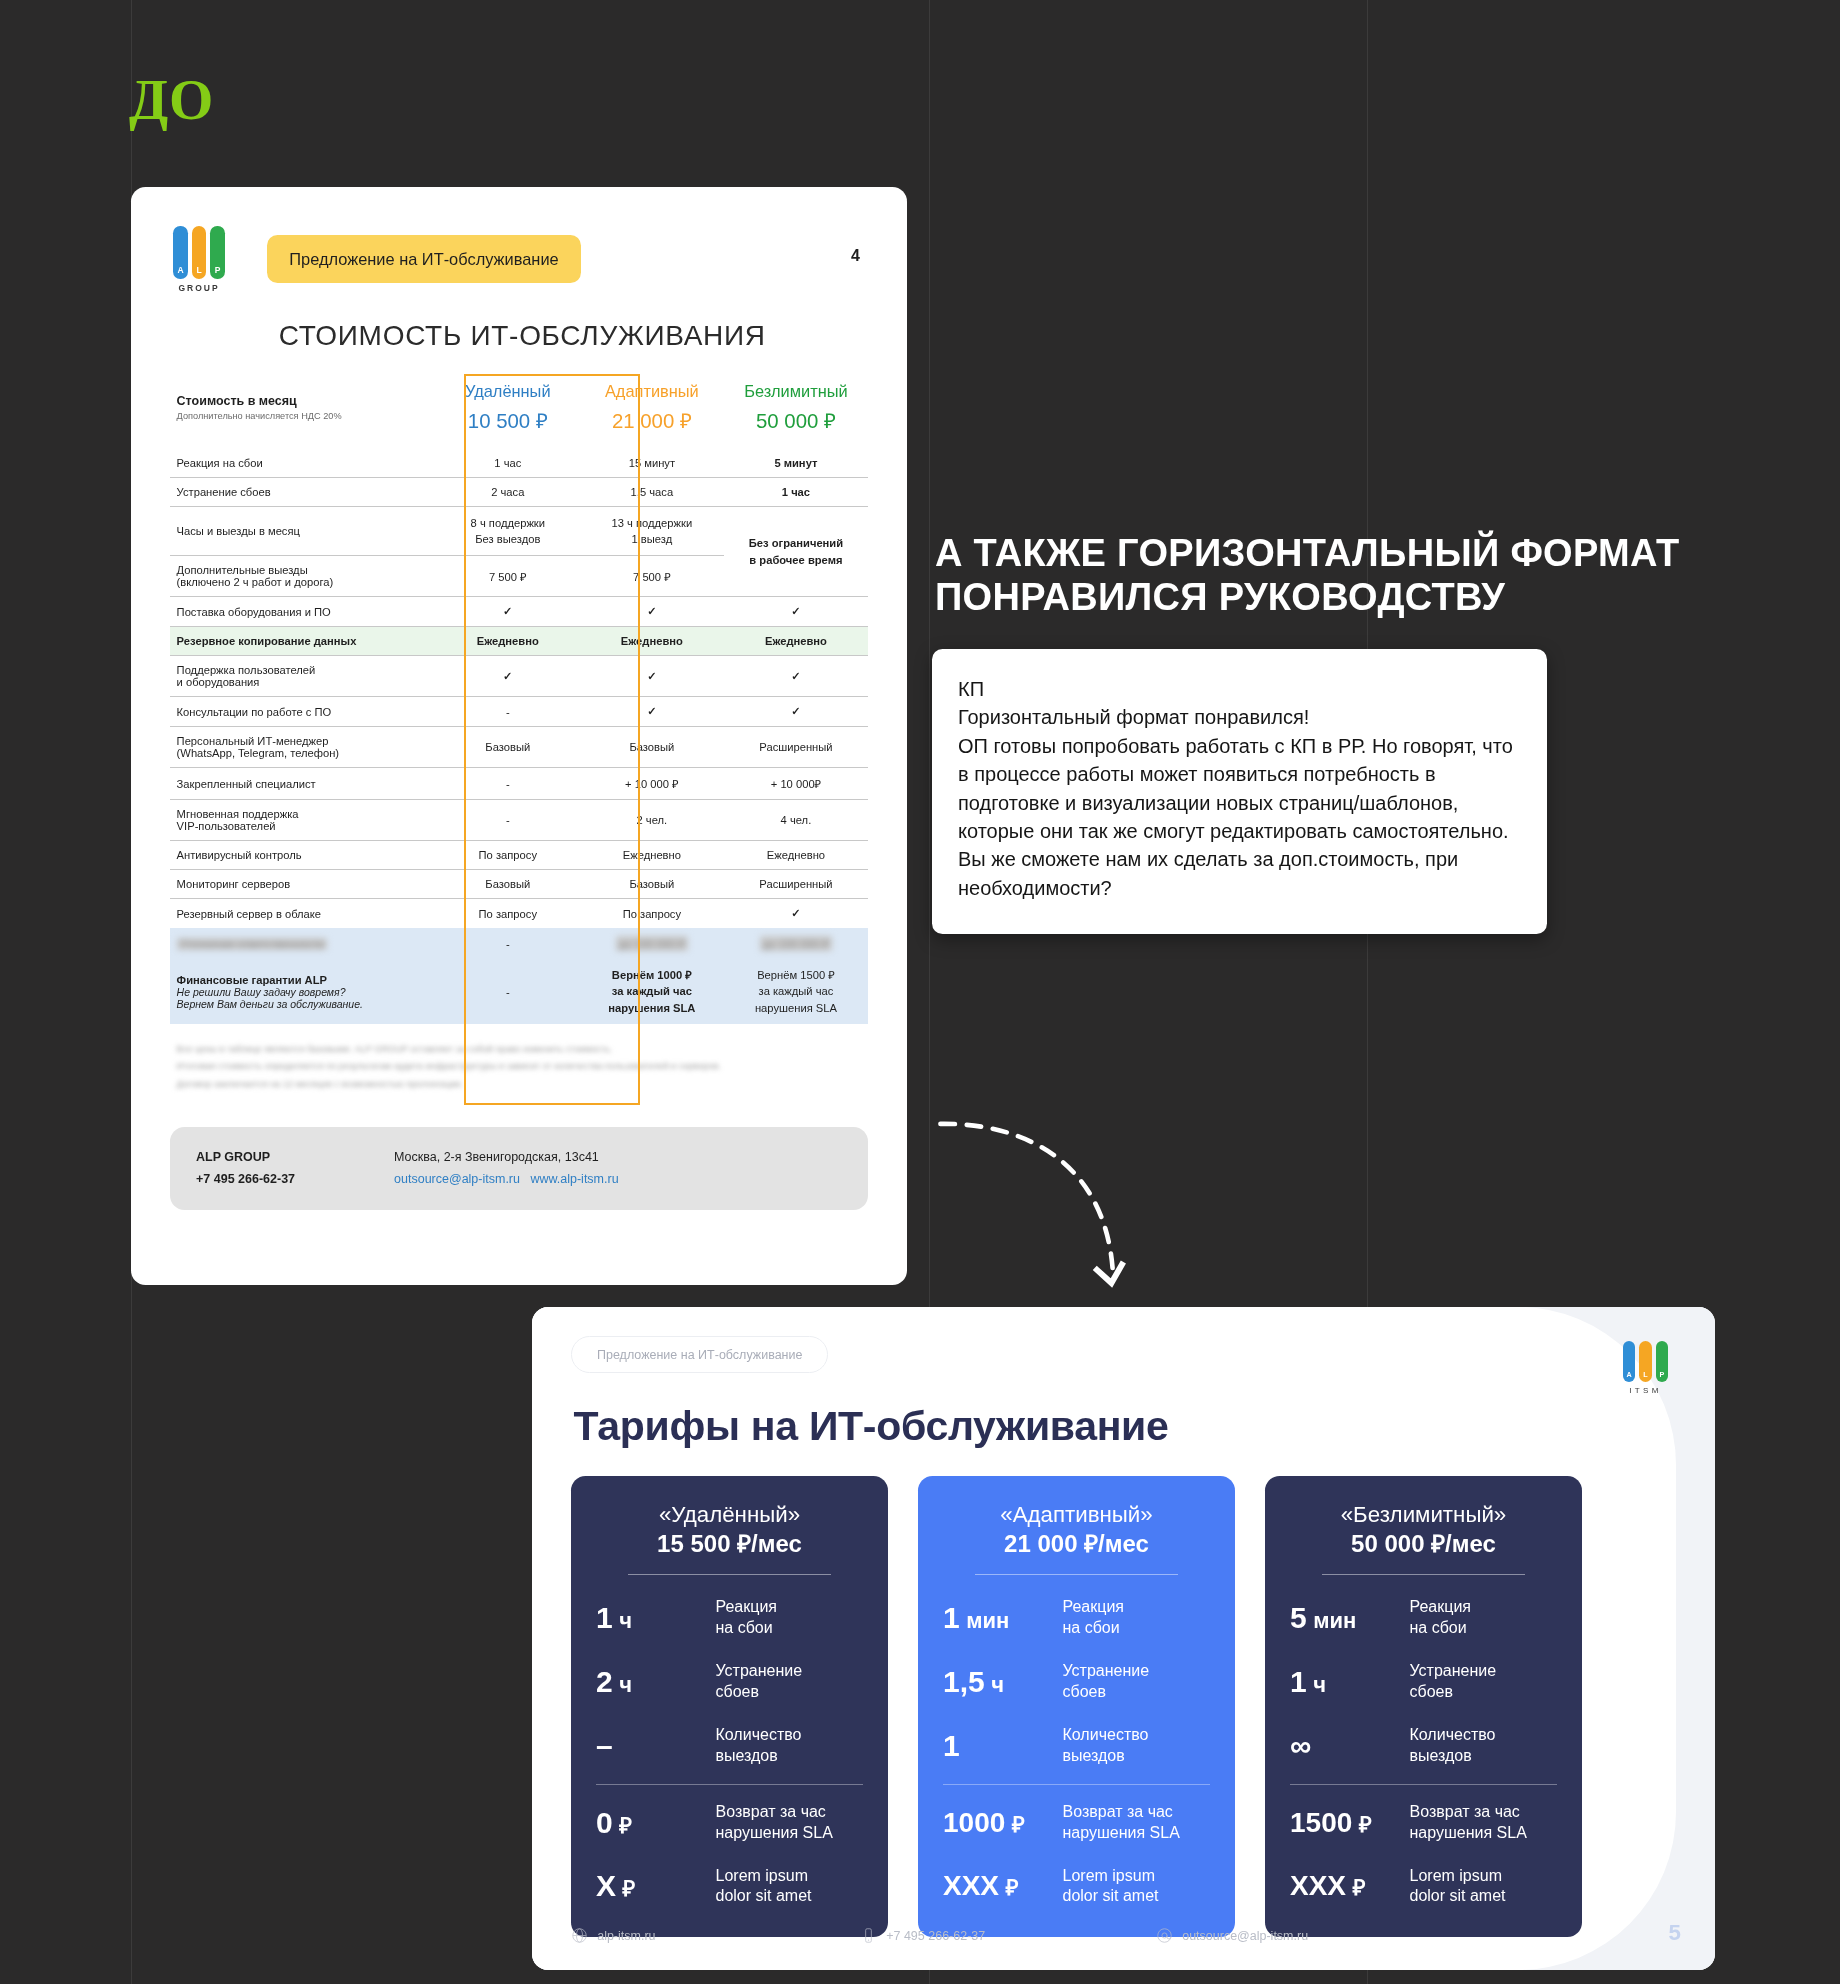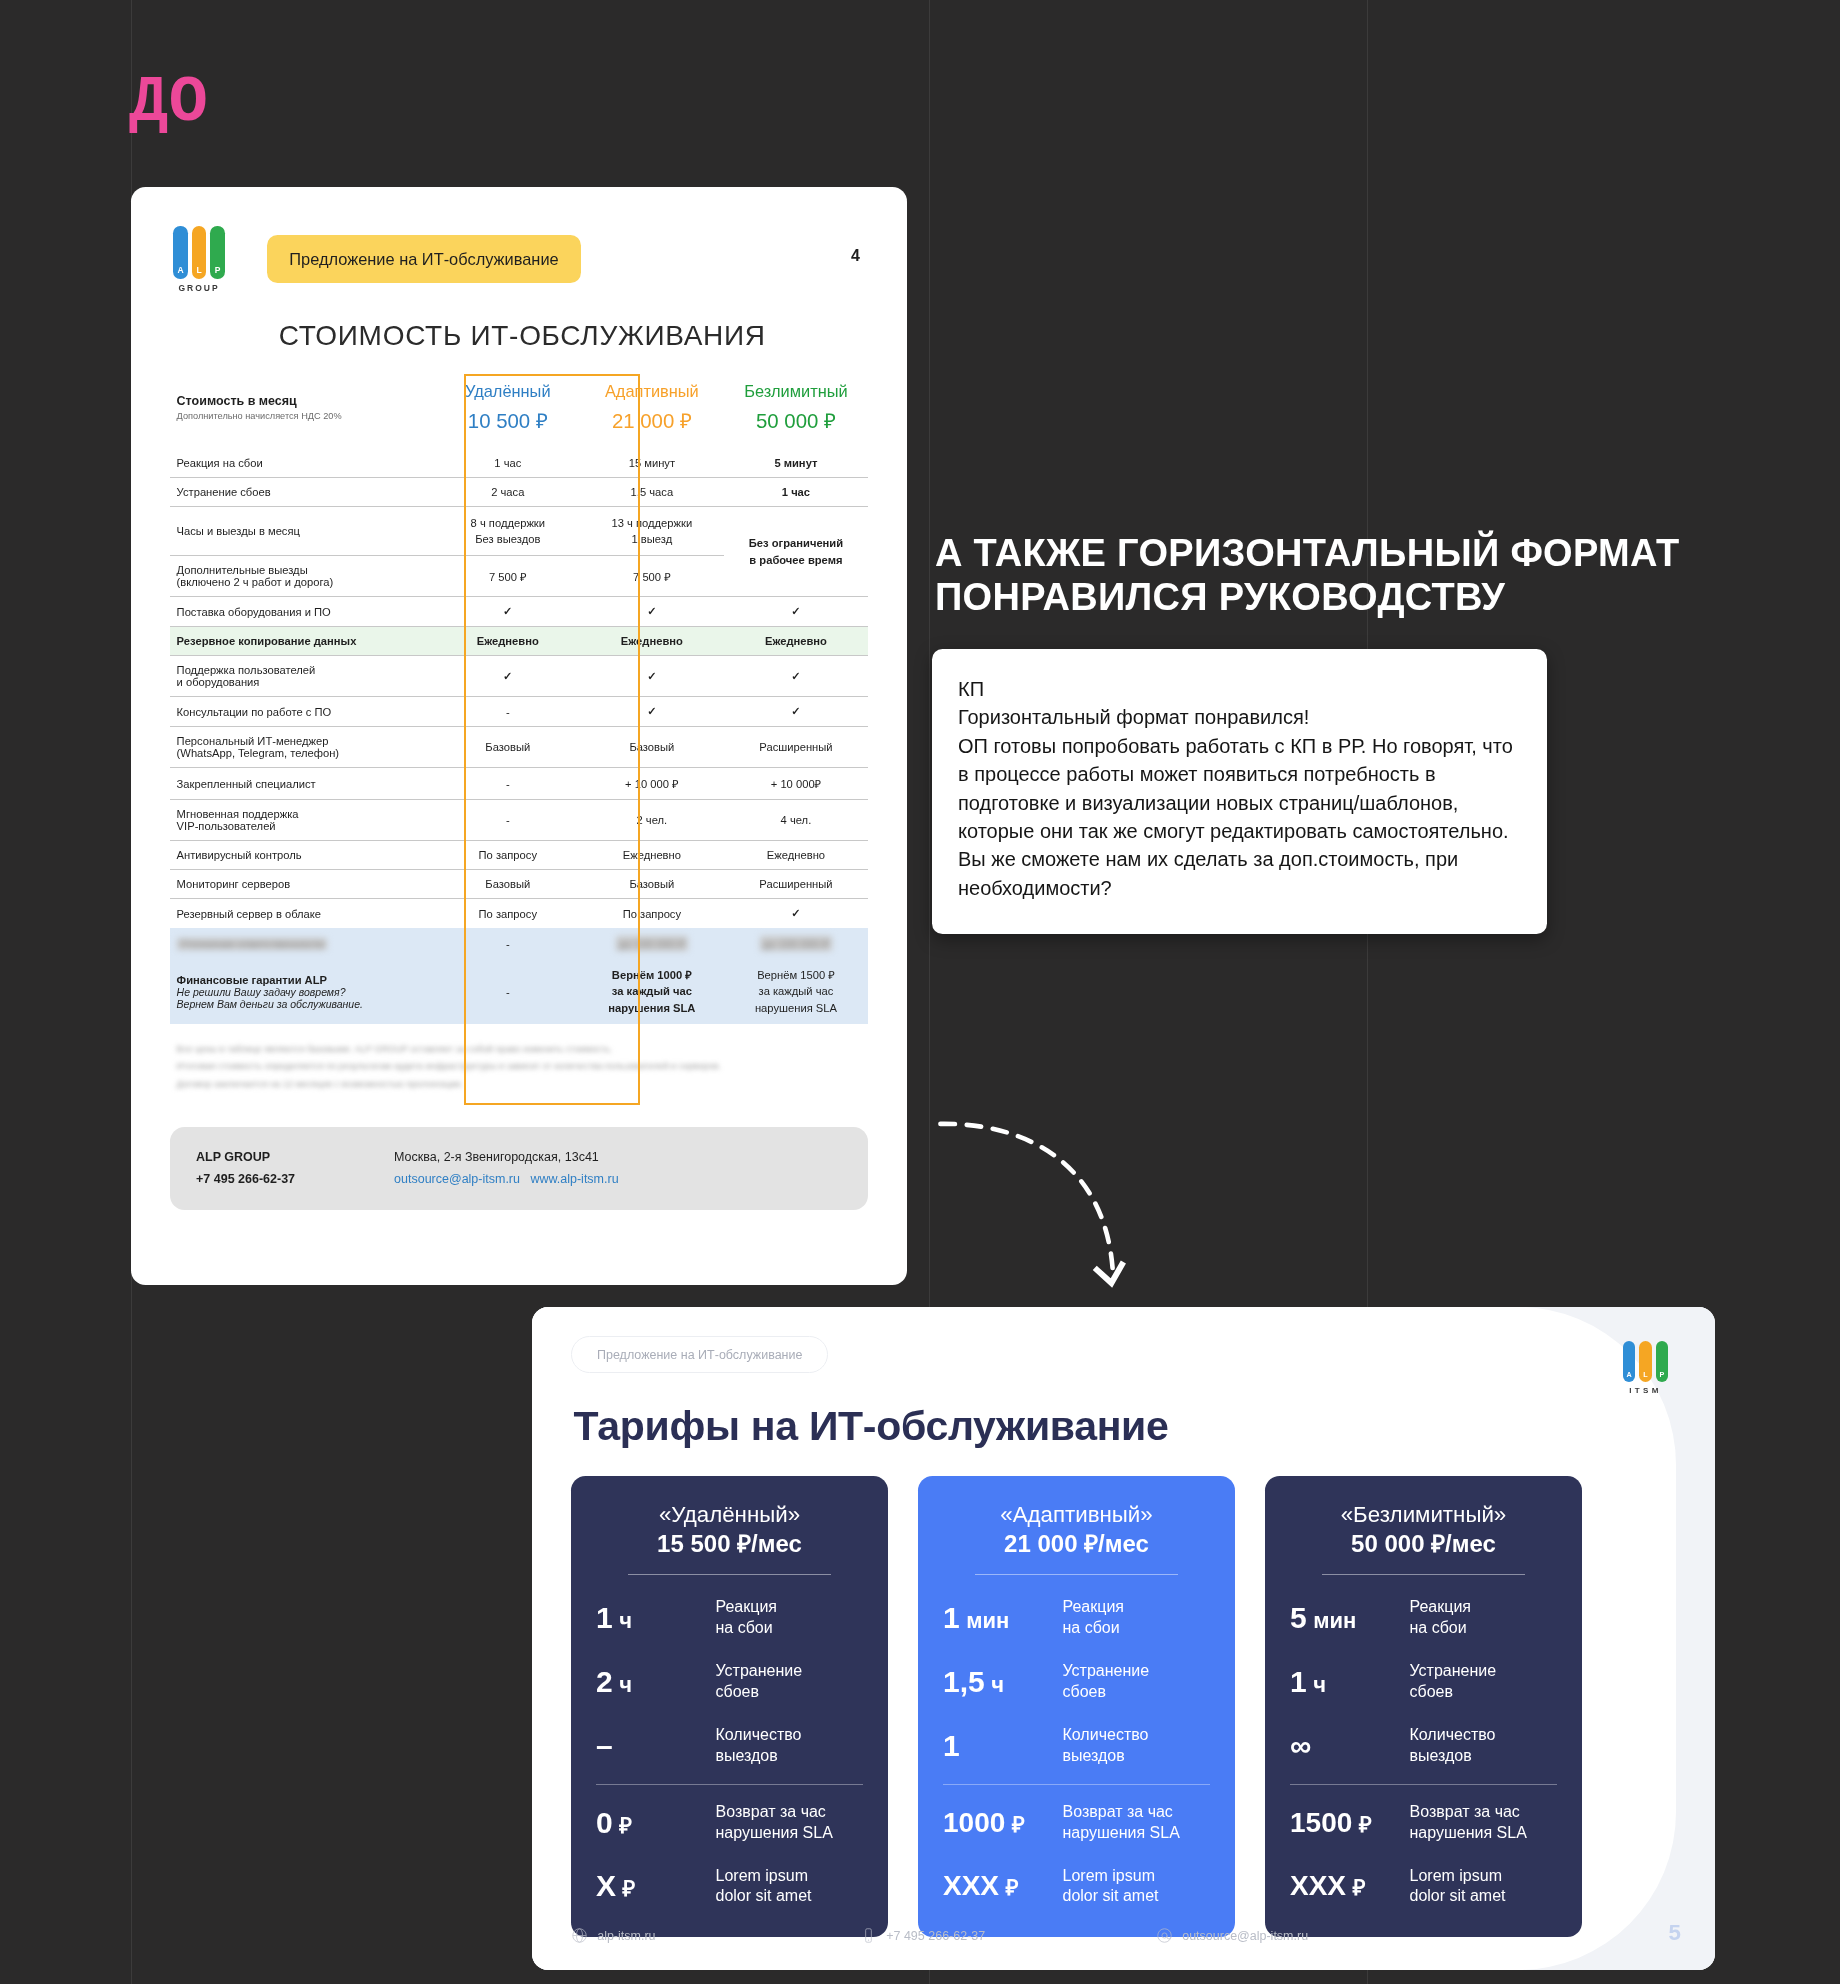--- a/index.html
+++ b/index.html
@@ -14,23 +14,23 @@
 
   
   .gridline { position: absolute; top: 0; bottom: 0; width: 1.3px; background: #3c3b3b; }
   .gl1 { left: 131px; }
   .gl2 { left: 929px; }
   .gl3 { left: 1367px; }
 
   
   .before-label {
     position: absolute; left: 129px; top: 71px;
-    font-size: 65px; font-weight: bold; letter-spacing: 0.7px;
-    color: #ec4899; line-height: 1;
-    font-family: Liberation Mono, monospace;
+    font-size: 57px; font-weight: bold; letter-spacing: 0.7px;
+    color: #84cc16; line-height: 1;
+    font-family: Liberation Serif, serif;
   }
 
   
   .doc-card {
     position: absolute; left: 131px; top: 187px;
     width: 776px; height: 1098px;
     background: #ffffff; border-radius: 14.5px;
     padding: 26px 39px 0 39px;
     overflow: hidden;
   }
@@ -132,21 +132,21 @@
     background: #ffffff; border-radius: 16px 158px 158px 16px;
   }
   .nc-inner { position: absolute; inset: 0; padding: 29px 39px; }
   .nc-tab {
     display: inline-block; border: 1.3px solid #eceef2; border-radius: 20px;
     padding: 10.5px 25px; font-size: 12.5px; color: #a9adb8;
   }
   .nc-logo { position: absolute; right: 41px; top: 34px; width: 57px;
              display: flex; flex-direction: column; align-items: center; gap: 4px; }
   .nc-logo .alp-bar { width: 12.5px; height: 41px; border-radius: 6.6px; font-size: 7.2px; padding-bottom: 2.6px; }
-  .nc-logo-word { font-size: 8px; font-weight: bold; letter-spacing: 3.3px; color: #3a3a3a; }
+  .nc-logo-word { font-size: 8px; font-weight: normal; letter-spacing: 3.3px; color: #3a3a3a; }
   .nc-title {
     margin: 30px 0 0 2.6px; font-size: 41px; font-weight: bold;
     color: #2b2f55; letter-spacing: -0.3px;
   }
 
   .plans { display: flex; gap: 30px; margin-top: 26px; }
   .plan {
     width: 317px; border-radius: 14.5px; padding: 26px 25px 30px 25px;
     color: #ffffff;
   }

